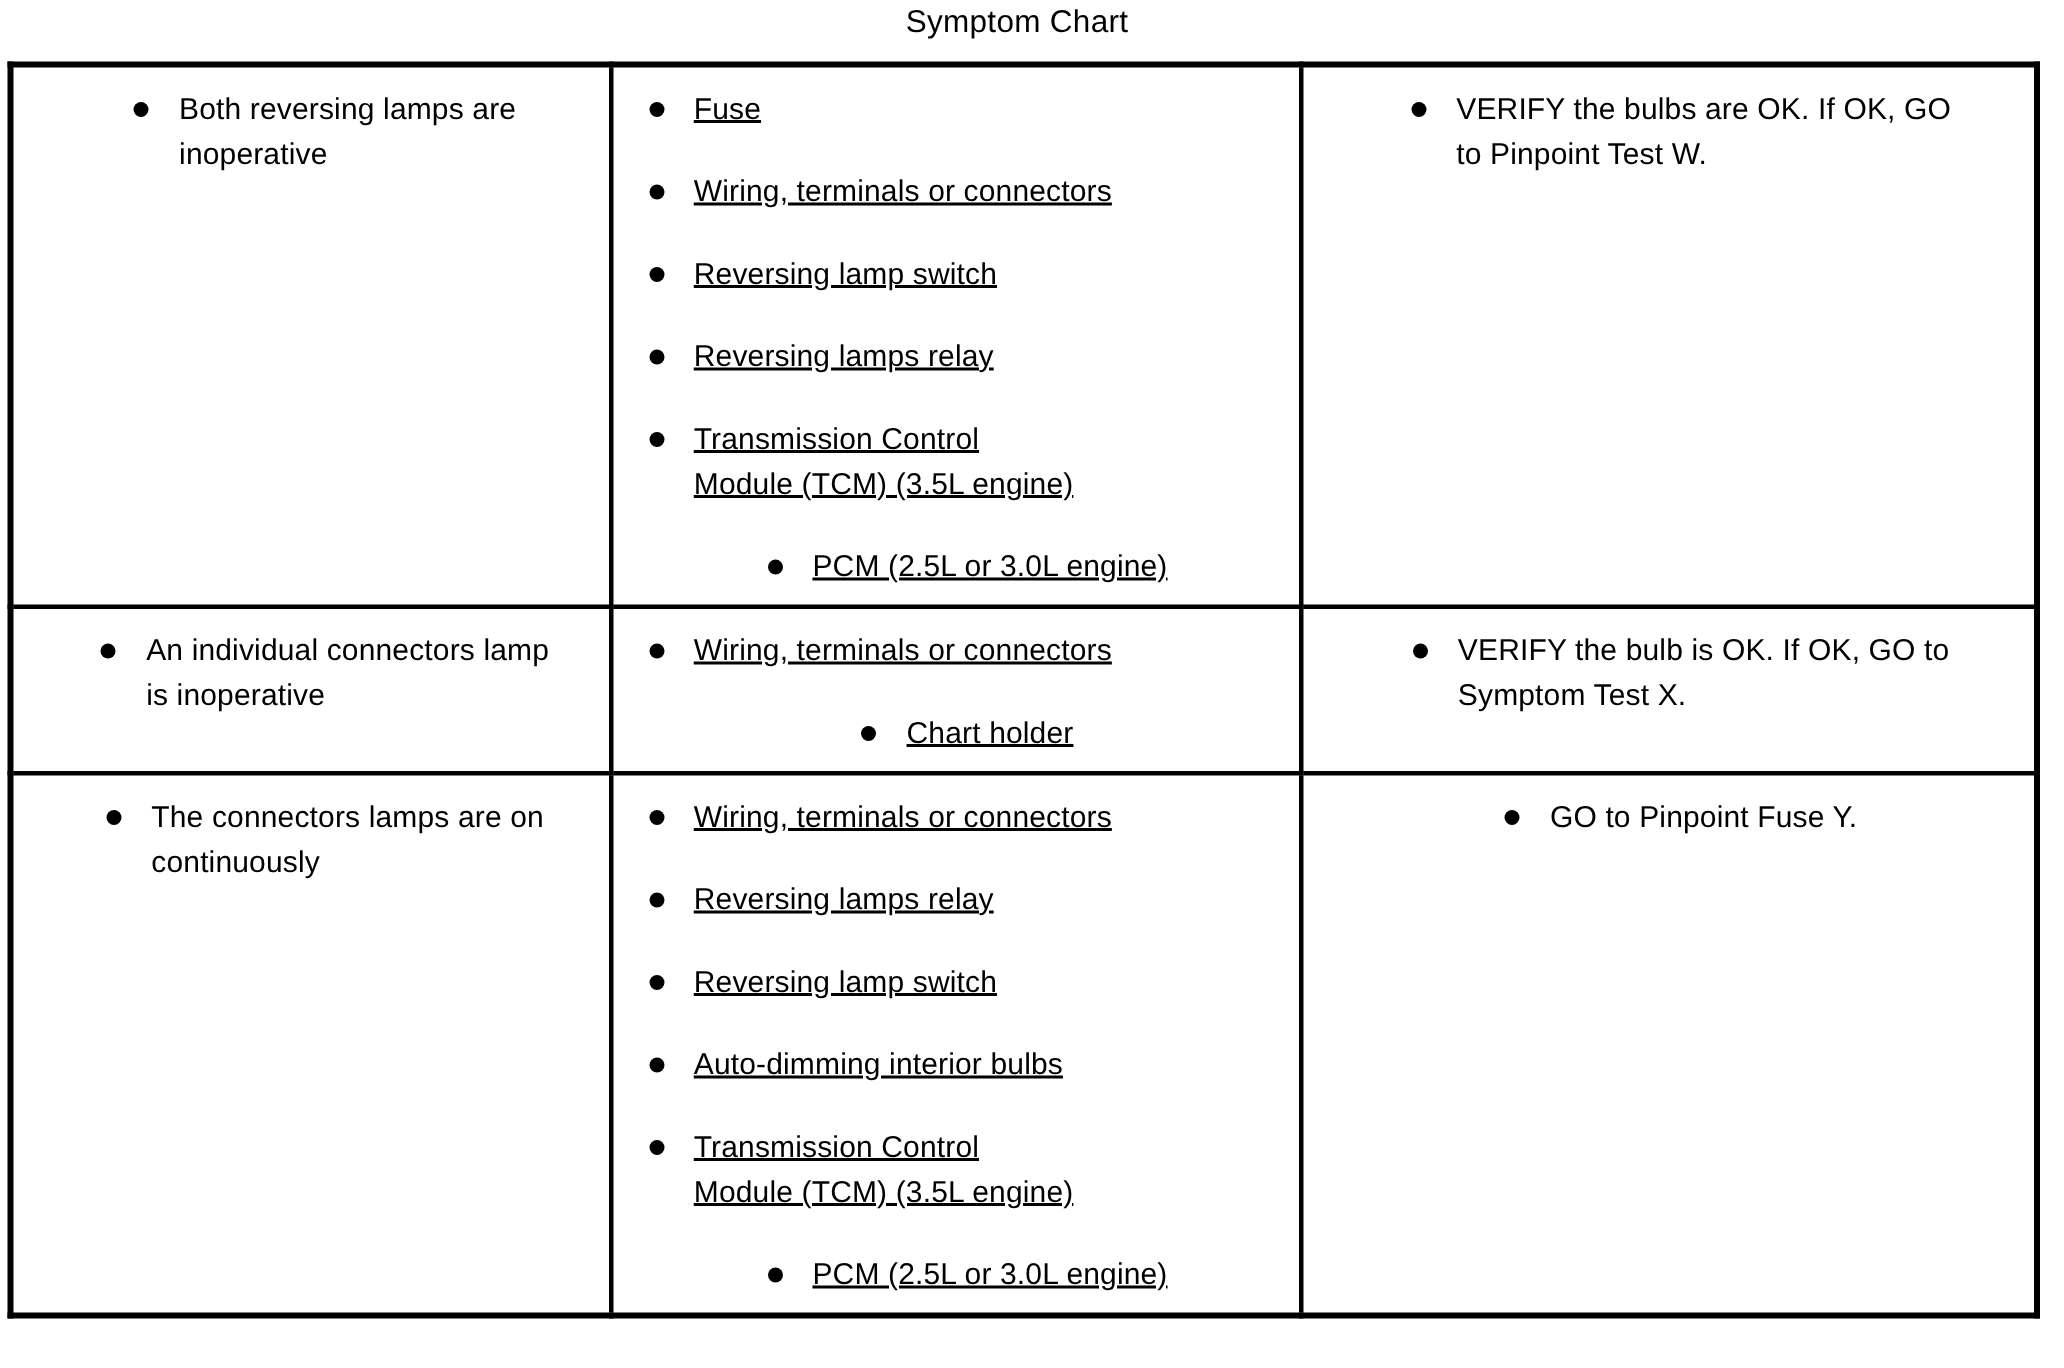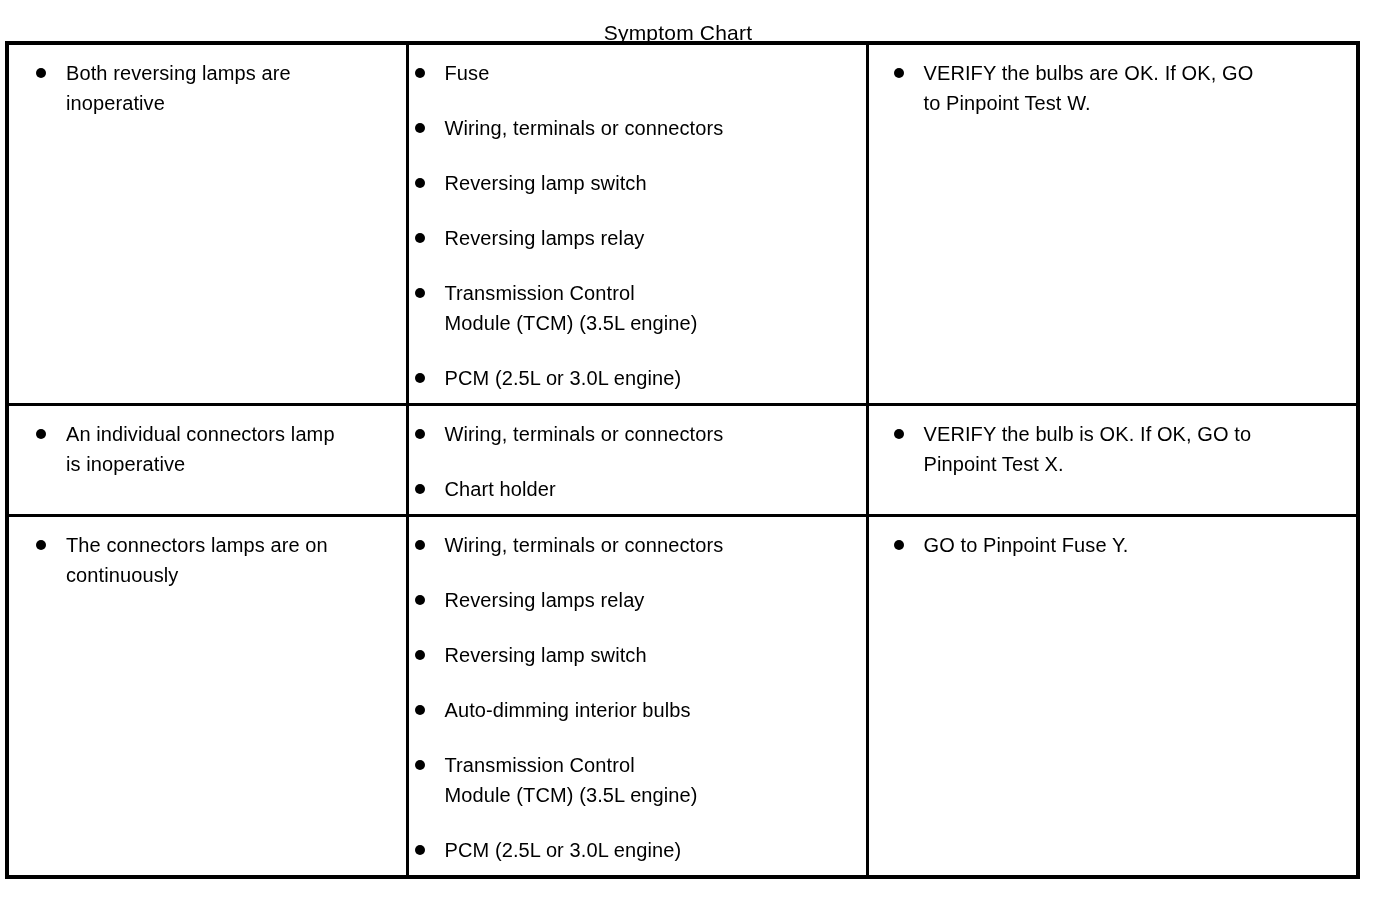--- a/index.html
+++ b/index.html
@@ -14,21 +14,21 @@
     background: #ffffff;
     font-family: "Liberation Sans", "DejaVu Sans", sans-serif;
     color: #000000;
     overflow: hidden;
   }
   .title {
     width: 1356px;
     text-align: center;
     font-size: 21px;
     font-weight: 400;
-    padding-top: 21px;
+    padding-top: 3px;
     height: 41px;
     box-sizing: border-box;
     letter-spacing: 0.2px;
   }
   table.symptom {
     border-collapse: collapse;
     table-layout: fixed;
     margin-left: 5px;
     width: 1351px;
     background: #ffffff;
@@ -48,33 +48,33 @@
     vertical-align: middle;
     letter-spacing: 0.2px;
     background: #ffffff;
   }
   td {
     vertical-align: top;
     padding: 13px 8px 10px 0;
     background: #ffffff;
   }
   td.cond    { padding-left: 27px; }
-  td.sources { padding-left: 6px; }
+  td.sources { padding-left: 24px; text-decoration: underline; }
   td.action  { padding-left: 25px; }
   ul.blist {
     list-style: none;
     margin: 0;
     padding: 0;
   }
   ul.blist li {
     display: flex;
     align-items: flex-start;
     margin: 0 0 25px 0;
   }
-  ul.blist li:last-child { margin-bottom: 0; }
+  ul.blist li:last-child { margin-bottom: 0; justify-content: center; }
   .bullet {
     flex: 0 0 auto;
     width: 10px;
     height: 10px;
     border-radius: 50%;
     background: #000000;
     margin-top: 10px;
     margin-right: 20px;
   }
   .item-text {
@@ -172,21 +172,21 @@
                 <span class="bullet"></span>
                 <span class="item-text">Chart holder</span>
               </li>
         </ul>
       </td>
       <td class="action">
         <ul class="blist">
           <li>
                 <span class="bullet"></span>
                 <span class="item-text">VERIFY the bulb is OK. If OK, GO to
-Pinpoint Test X.</span>
+Symptom Test X.</span>
               </li>
         </ul>
       </td>
     </tr>
 
     <tr class="r3">
       <td class="cond">
         <ul class="blist">
           <li>
                 <span class="bullet"></span>

